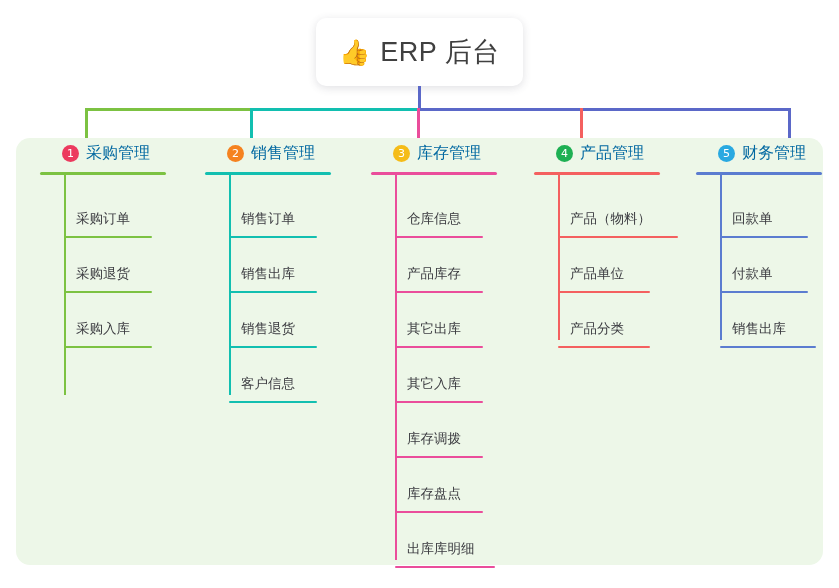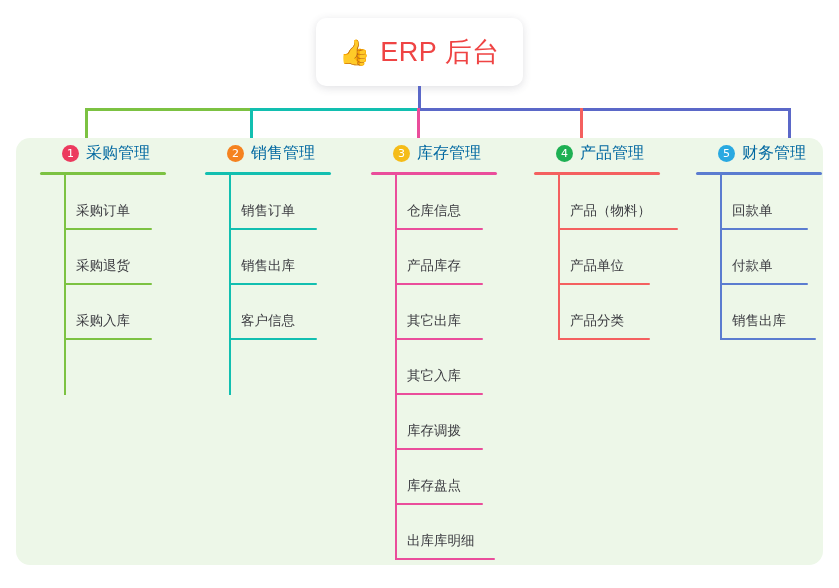--- a/index.html
+++ b/index.html
@@ -32,21 +32,21 @@
     gap: 10px;
     box-sizing: border-box;
   }
   #root-card .thumb {
     font-size: 25px;
     line-height: 1;
     color: #f0b429;
   }
   #root-card .root-title {
     font-size: 27px;
-    color: #ef4444;
+    color: #404040;
     letter-spacing: 0.5px;
     white-space: nowrap;
   }
 
   
   .conn {
     position: absolute;
   }
   
   #conn-root-vert {
@@ -108,21 +108,21 @@
     color: #0369a1;
     white-space: nowrap;
   }
   .header-rule {
     height: 3px;
     border-radius: 2px;
     margin-top: 4px;
   }
   .col-body {
     position: relative;
-    padding-top: 0px;
+    padding-top: 8px;
   }
   .spine {
     position: absolute;
     left: 24px;
     top: 0;
     width: 2px;
   }
   .leaf {
     position: relative;
     height: 55px;
@@ -195,20 +195,24 @@
         <div class="spine" style="background: rgb(18, 191, 176); height: 220px;"></div>
         <div class="leaf">
           <span class="leaf-label">销售订单</span>
           <div class="leaf-rule" style="width: 88px; background: rgb(18, 191, 176);"></div>
         </div>
         <div class="leaf">
           <span class="leaf-label">销售出库</span>
           <div class="leaf-rule" style="width: 88px; background: rgb(18, 191, 176);"></div>
         </div>
         <div class="leaf">
+          <span class="leaf-label">销售退货</span>
+          <div class="leaf-rule" style="width: 88px; background: rgb(18, 191, 176);"></div>
+        </div>
+        <div class="leaf">
           <span class="leaf-label">客户信息</span>
           <div class="leaf-rule" style="width: 88px; background: rgb(18, 191, 176);"></div>
         </div>
       </div>
     </div>
     <div class="column" style="left: 355px;">
       <div class="col-header">
         <span class="badge" style="background: rgb(245, 188, 24);">3</span>
         <span class="col-title">库存管理</span>
       </div>

